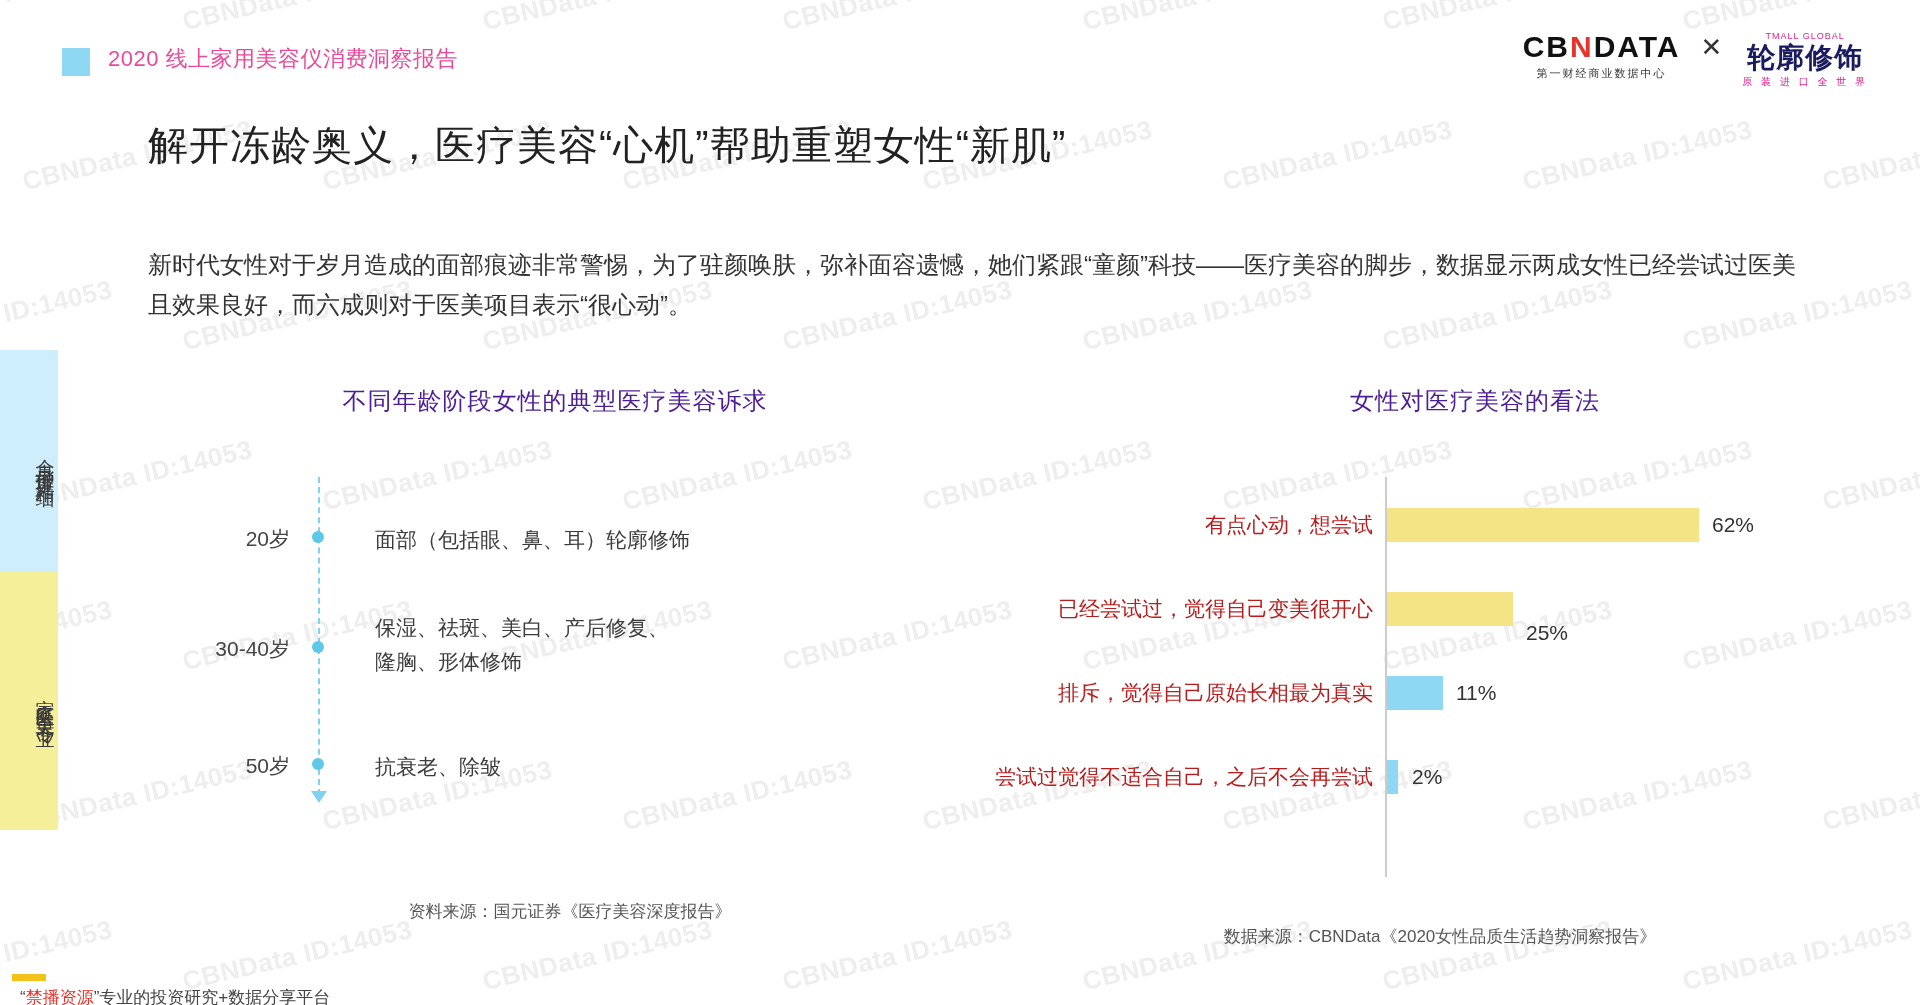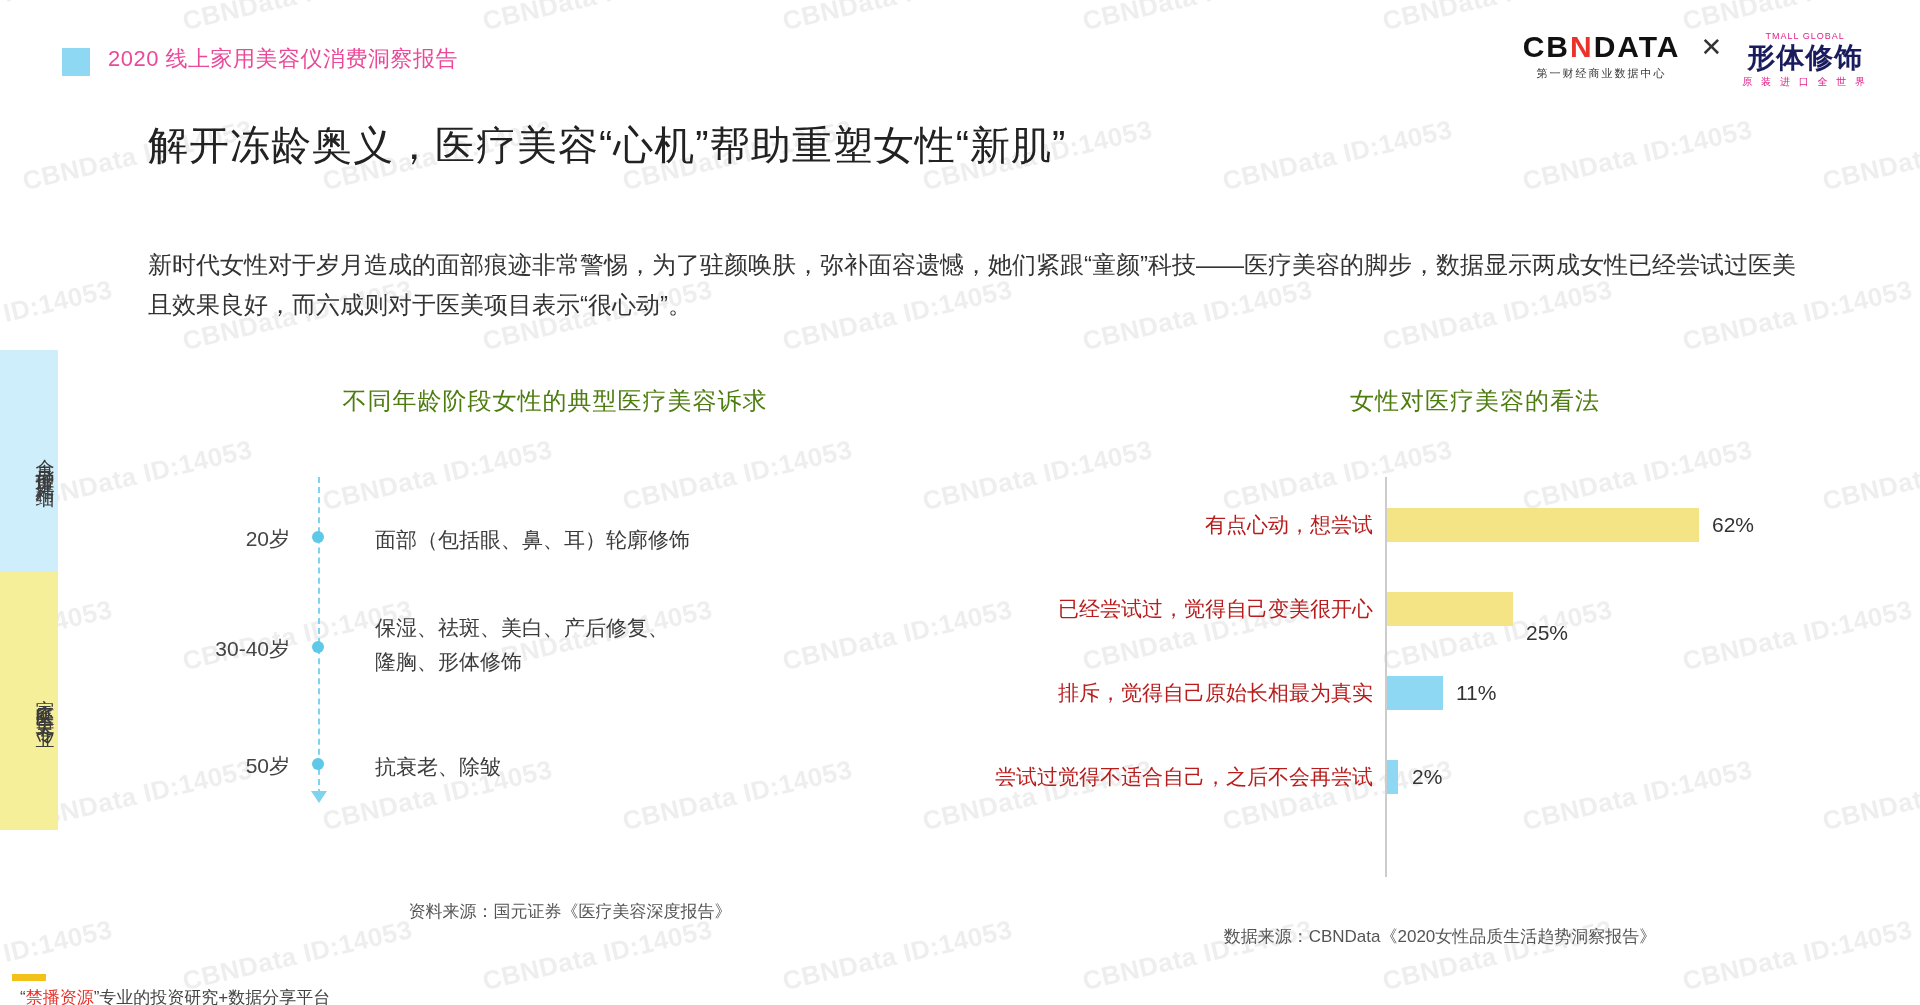--- a/index.html
+++ b/index.html
@@ -172,21 +172,21 @@
   }
   .panel-right {
     position: absolute;
     left: 1000px;
     top: 385px;
     width: 860px;
     z-index: 10;
   }
   .panel-title {
     font-size: 24px;
-    color: #4d7c0f;
+    color: #4c1d95;
     text-align: center;
     letter-spacing: 1px;
   }
   .panel-left .panel-title { margin-left: -20px; }
   .panel-right .panel-title { margin-left: 90px; }
 
   
   .timeline {
     position: relative;
     margin-top: 60px;
@@ -389,21 +389,21 @@
     <div class="hdr-square"></div>
     <div class="hdr-title">2020 线上家用美容仪消费洞察报告</div>
     <div class="brand">
       <div class="cbn">
         <div class="cbn-main"><span>CB</span><span class="n">N</span><span>DATA</span></div>
         <div class="cbn-sub">第一财经商业数据中心</div>
       </div>
       <div class="x-mark">✕</div>
       <div class="tmall">
         <div class="tmall-top">TMALL GLOBAL</div>
-        <div class="tmall-main">形体修饰</div>
+        <div class="tmall-main">轮廓修饰</div>
         <div class="tmall-sub">原 装 进 口 全 世 界</div>
       </div>
     </div>
   </div>
 
   <div class="main-title">解开冻龄奥义，医疗美容“心机”帮助重塑女性“新肌”</div>
   <div class="lede">新时代女性对于岁月造成的面部痕迹非常警惕，为了驻颜唤肤，弥补面容遗憾，她们紧跟“童颜”科技——医疗美容的脚步，数据显示两成女性已经尝试过医美且效果良好，而六成则对于医美项目表示“很心动”。</div>
 
   <div class="side-tabs">
     <div class="side-tab a">全身护理更精细</div>

